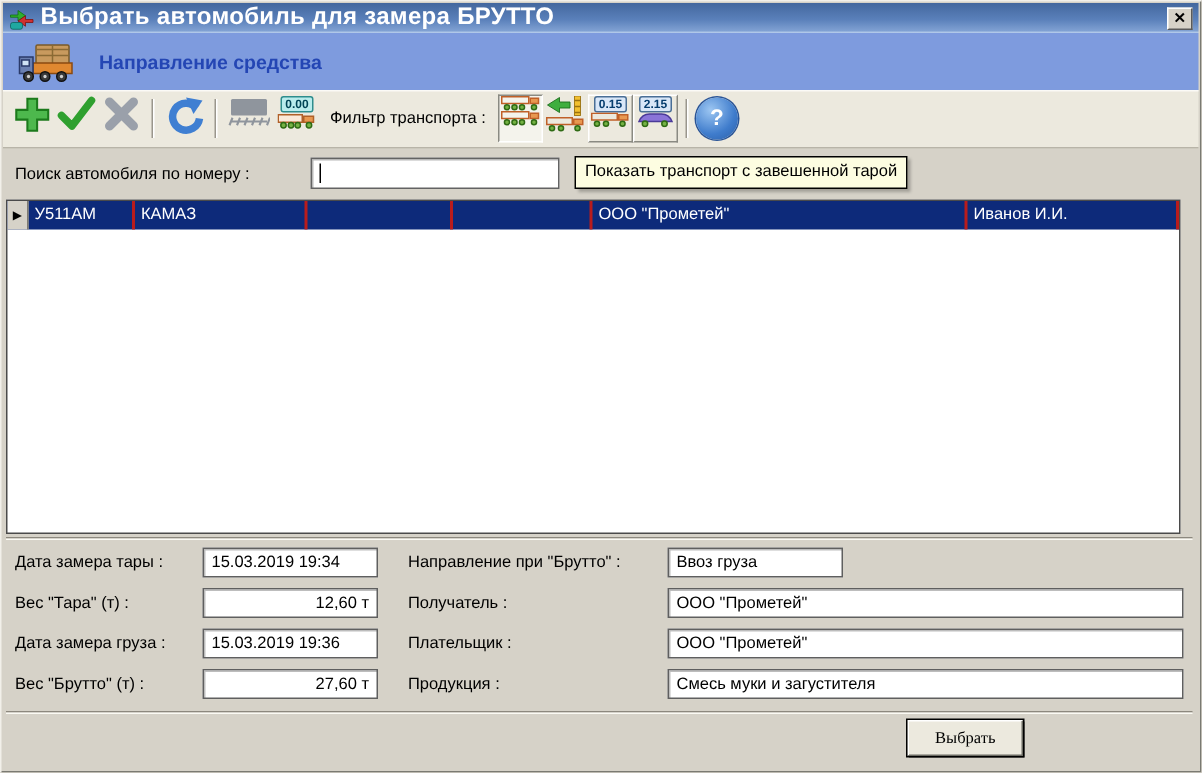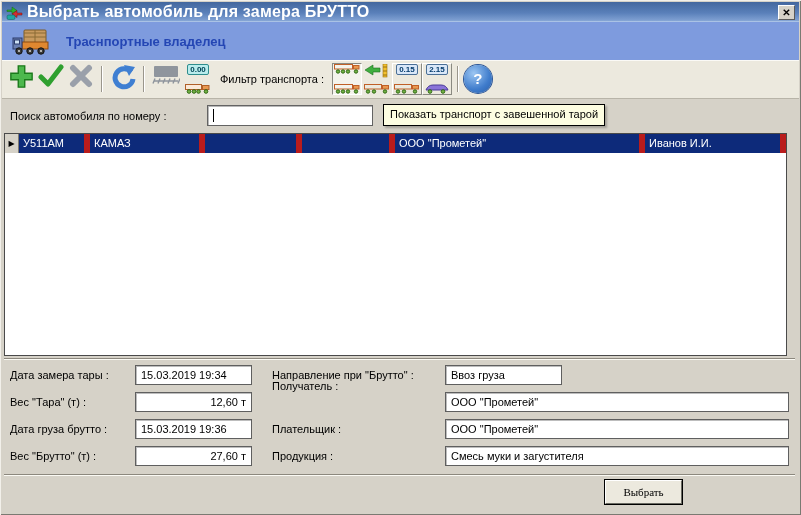--- a/index.html
+++ b/index.html
@@ -34,21 +34,21 @@
   }
   .banner-title { color:#2446b4; font-weight:bold; font-size:13px; }
   
   .toolbar {
     position:absolute; top:60px; left:2px; right:2px; height:39px;
     background:#ECE9DE; display:flex; align-items:center; padding:0 4px;
     border-bottom:1px solid #b8b4a8; box-shadow: inset 0 1px 0 #fbfaf6;
   }
   .tbtn {
     width:30px; height:32px; border:1px solid transparent; background:transparent;
-    display:flex; align-items:center; justify-content:space-between; flex-direction:column; gap:0;
+    display:flex; align-items:center; justify-content:flex-start; flex-direction:column; gap:0;
     padding:0;
   }
   .tbtn.raised { border-color:#fff #8a8a82 #8a8a82 #fff; background:#ECE9DE; }
   .tbtn.pressed { border-color:#8a8a82 #fff #fff #8a8a82; background:#F4F3EC; }
   .tsep { width:2px; height:26px; border-left:1px solid #9a968c; border-right:1px solid #fff; margin:0 5px; }
   .toolbar-label { margin:0 8px 0 6px; }
   .badge {
     font-size:8px; line-height:9px; font-weight:bold; color:#063d6e;
     border:1px solid #4a6f96; background:#d9e7f8; border-radius:2px; padding:0 2px;
   }
@@ -84,21 +84,21 @@
     padding:3px 4px 0 4px; overflow:hidden; white-space:nowrap; flex:none;
   }
   .sel-h { width:14px; }
   .grid-row { display:flex; height:19px; flex:none; background:#0D2A7A; color:#fff; }
   .sel-c {
     width:14px; flex:none; background:#D6D2C8; color:#000;
     border-right:1px solid #807c72; display:flex; align-items:center; justify-content:center;
     font-size:8px;
   }
   .td {
-    flex:none; padding:3px 4px 0 4px; border-right:6px solid #b91c1c;
+    flex:none; padding:3px 4px 0 4px; border-right:2px solid #b91c1c;
     overflow:hidden; white-space:nowrap;
   }
   .c0 { width:71px; } .c1 { width:115px; } .c2 { width:97px; }
   .c3 { width:93px; } .c4 { width:250px; } .c5 { width:141px; flex:1 1 auto; }
   
   .groove { position:absolute; left:4px; right:6px; height:2px; border-top:1px solid #8c887e; border-bottom:1px solid #fbfaf4; }
   .g1 { top:358px; } .g2 { top:474px; }
   .frow-label { position:absolute; white-space:nowrap; }
   .fbox {
     position:absolute; height:20px; background:#fff; border:1px solid #5f5f5f;
@@ -141,21 +141,21 @@
         <rect x="3" y="13" width="9" height="11" fill="#6a7fb0" stroke="#2a3a6a"></rect>
         <rect x="4.5" y="15" width="5" height="4" fill="#cfe2f4" stroke="#2a3a6a"></rect>
         <circle cx="9" cy="26" r="3.2" fill="#3a3a3a" stroke="#111"></circle>
         <circle cx="20" cy="26" r="3.2" fill="#3a3a3a" stroke="#111"></circle>
         <circle cx="31" cy="26" r="3.2" fill="#3a3a3a" stroke="#111"></circle>
         <circle cx="9" cy="26" r="1.1" fill="#cfcfcf"></circle>
         <circle cx="20" cy="26" r="1.1" fill="#cfcfcf"></circle>
         <circle cx="31" cy="26" r="1.1" fill="#cfcfcf"></circle>
       </svg>
     </span>
-    <span class="banner-title">Траснпортные владелец</span>
+    <span class="banner-title">Направление средства</span>
   </div>
 
   <div class="toolbar">
     <button class="tbtn">
       <svg width="25" height="25" viewBox="0 0 27 27">
         <path d="M10 2 h7 v8 h8 v7 h-8 v8 h-7 v-8 H2 v-7 h8 z" fill="#4db84d" stroke="#1c7a1c" stroke-width="1.5"></path>
       </svg>
     </button>
     <button class="tbtn">
       <svg width="26" height="24" viewBox="0 0 26 24">
@@ -269,27 +269,27 @@
   </div>
 
   <div class="groove g1"></div>
   <div class="groove g2"></div>
 
   <div id="form-area">
       <span class="frow-label" style="left: 10px; top: 369px;">Дата замера тары :</span>
       <div class="fbox" style="left: 135px; width: 117px; top: 365px;">15.03.2019 19:34</div>
       <span class="frow-label" style="left: 10px; top: 396px;">Вес "Тара" (т) :</span>
       <div class="fbox right" style="left: 135px; width: 117px; top: 392px;">12,60 т</div>
-      <span class="frow-label" style="left: 10px; top: 423px;">Дата груза брутто :</span>
+      <span class="frow-label" style="left: 10px; top: 423px;">Дата замера груза :</span>
       <div class="fbox" style="left: 135px; width: 117px; top: 419px;">15.03.2019 19:36</div>
       <span class="frow-label" style="left: 10px; top: 450px;">Вес "Брутто" (т) :</span>
       <div class="fbox right" style="left: 135px; width: 117px; top: 446px;">27,60 т</div>
       <span class="frow-label" style="left: 272px; top: 369px;">Направление при "Брутто" :</span>
       <div class="fbox" style="left: 445px; width: 117px; top: 365px;">Ввоз груза</div>
-      <span class="frow-label" style="left: 272px; top: 380px;">Получатель :</span>
+      <span class="frow-label" style="left: 272px; top: 396px;">Получатель :</span>
       <div class="fbox" style="left: 445px; width: 344px; top: 392px;">ООО "Прометей"</div>
       <span class="frow-label" style="left: 272px; top: 423px;">Плательщик :</span>
       <div class="fbox" style="left: 445px; width: 344px; top: 419px;">ООО "Прометей"</div>
       <span class="frow-label" style="left: 272px; top: 450px;">Продукция :</span>
       <div class="fbox" style="left: 445px; width: 344px; top: 446px;">Смесь муки и загустителя</div>
     </div>
 
   <button class="btn default" style="left:605px; top:480px;">Выбрать</button>
 
 </div>

